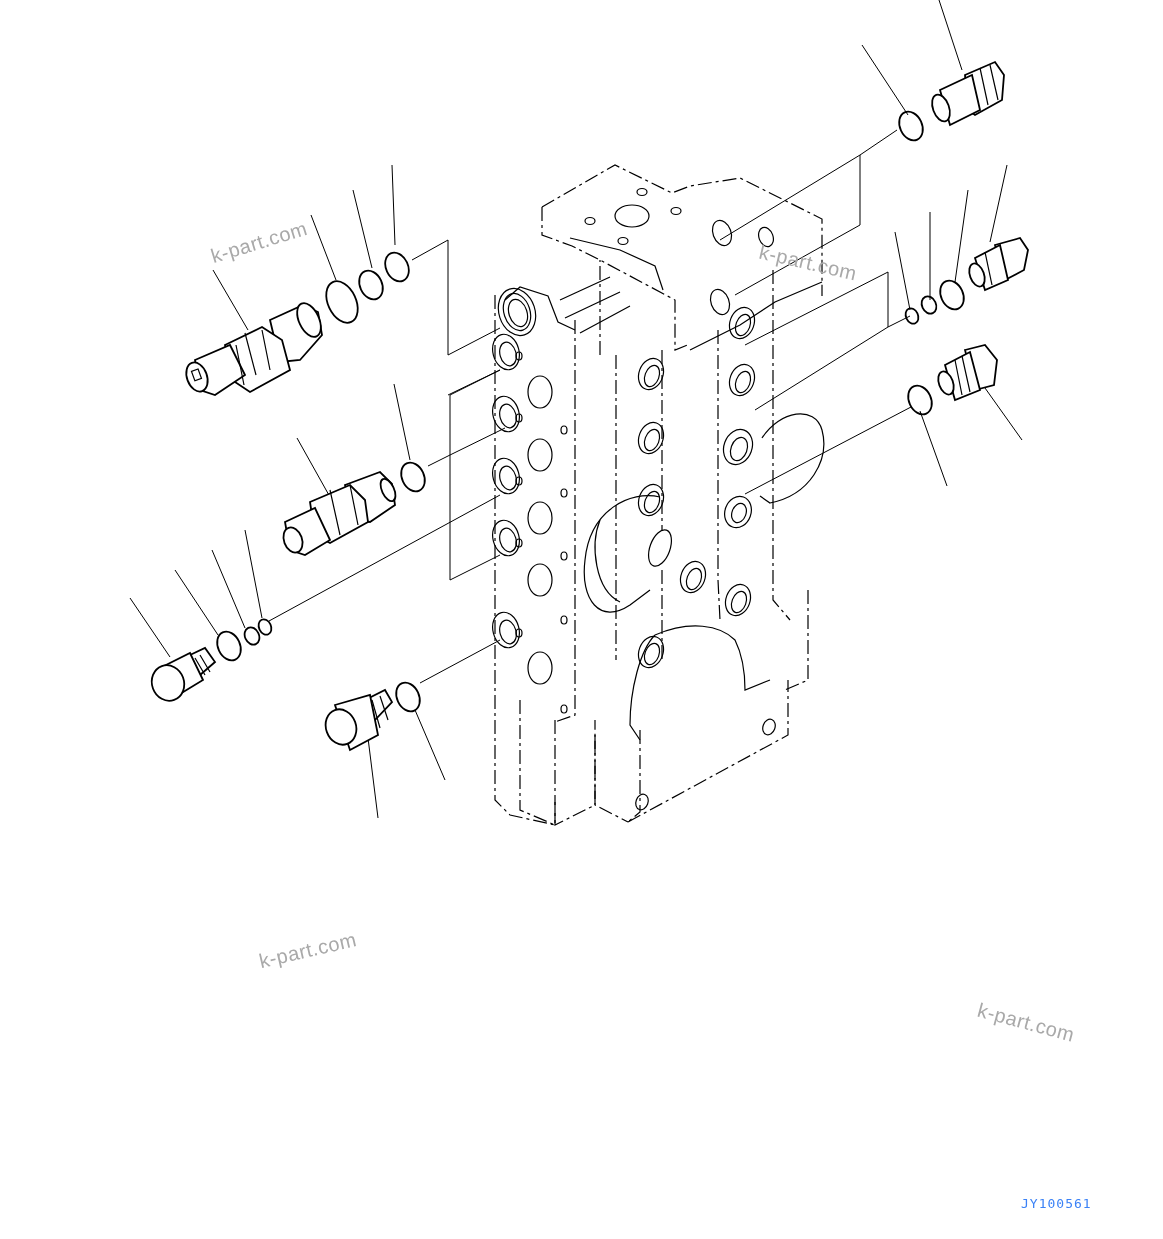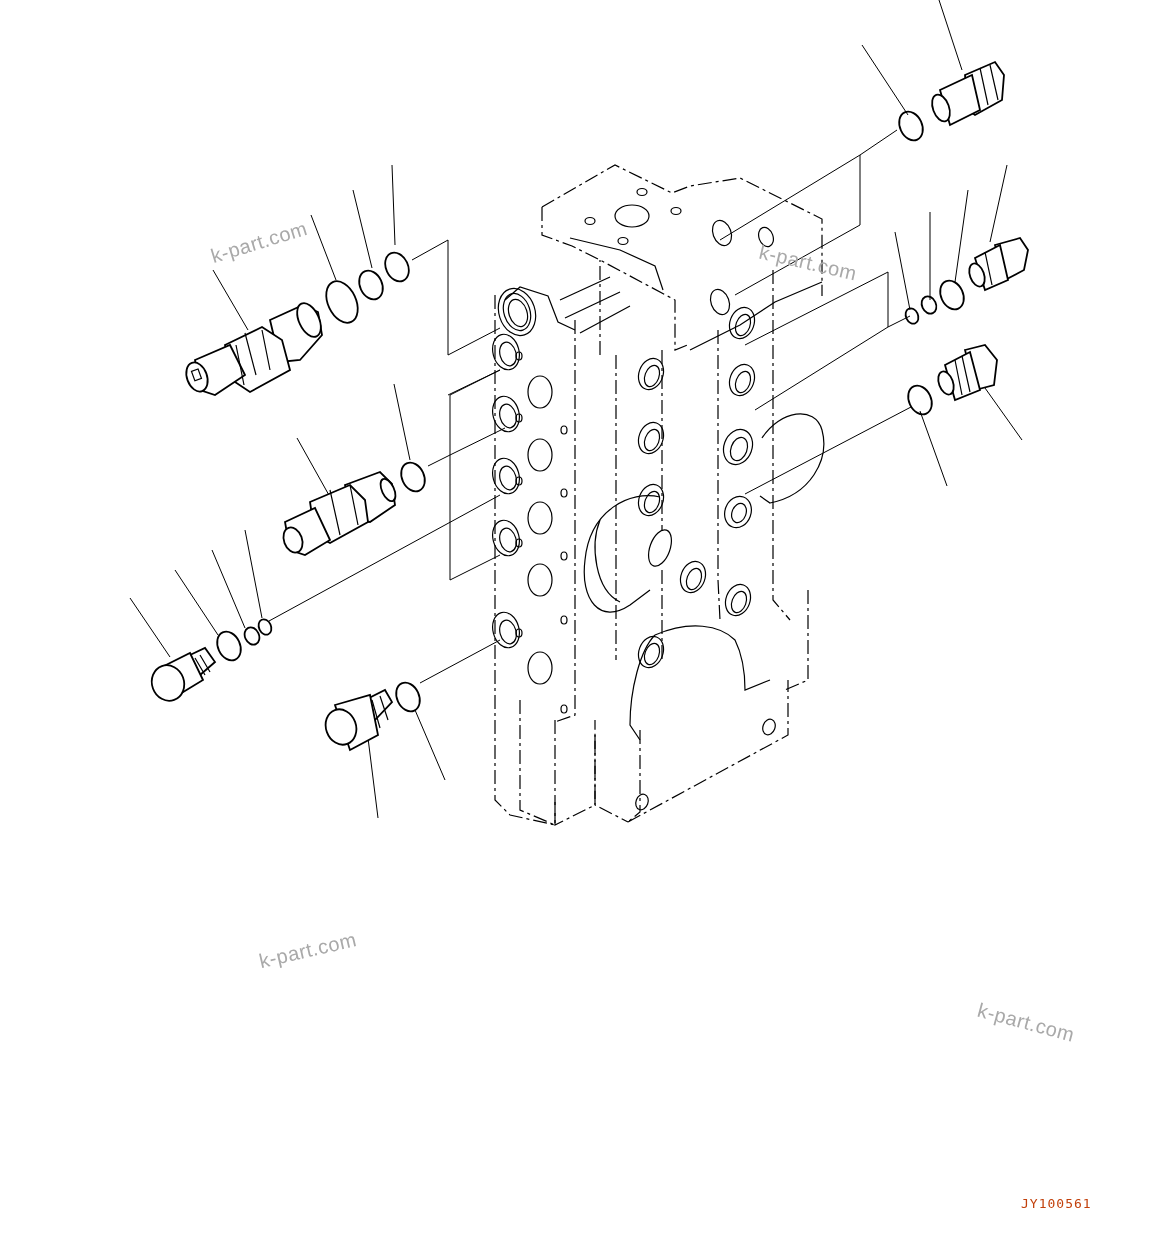--- a/index.html
+++ b/index.html
@@ -1,19 +1,19 @@
 <!DOCTYPE html>
 <html><head>
 <meta charset="utf-8">
 <style>
   html,body{margin:0;padding:0;background:#ffffff;}
   body{width:1163px;height:1239px;position:relative;overflow:hidden;font-family:"Liberation Sans",sans-serif;}
   #diagram{position:absolute;left:0;top:0;width:1163px;height:1239px;}
   .wm{position:absolute;color:#a9a9a9;font-family:"Liberation Sans",sans-serif;font-size:20px;letter-spacing:0.5px;white-space:nowrap;transform-origin:left bottom;}
-  .code{position:absolute;left:1021px;top:1196px;font-family:"DejaVu Sans Mono","Liberation Mono",monospace;font-size:13px;color:#c2410c;letter-spacing:1px;}
+  .code{position:absolute;left:1021px;top:1196px;font-family:"DejaVu Sans Mono","Liberation Mono",monospace;font-size:13px;color:#3b82f6;letter-spacing:1px;}
   svg .ln{stroke:#000;fill:none;stroke-width:1.2;}
   svg .th{stroke:#000;fill:none;stroke-width:1.8;}
   svg .ds{stroke:#000;fill:none;stroke-width:1.2;stroke-dasharray:14 4 3 4;}
   svg .ld{stroke:#000;fill:none;stroke-width:1;}
   svg .part{stroke:#000;fill:#fff;stroke-width:1.8;}
 </style>
 </head>
 <body>
 
 <svg id="diagram" viewBox="0 0 1163 1239" xmlns="http://www.w3.org/2000/svg">

